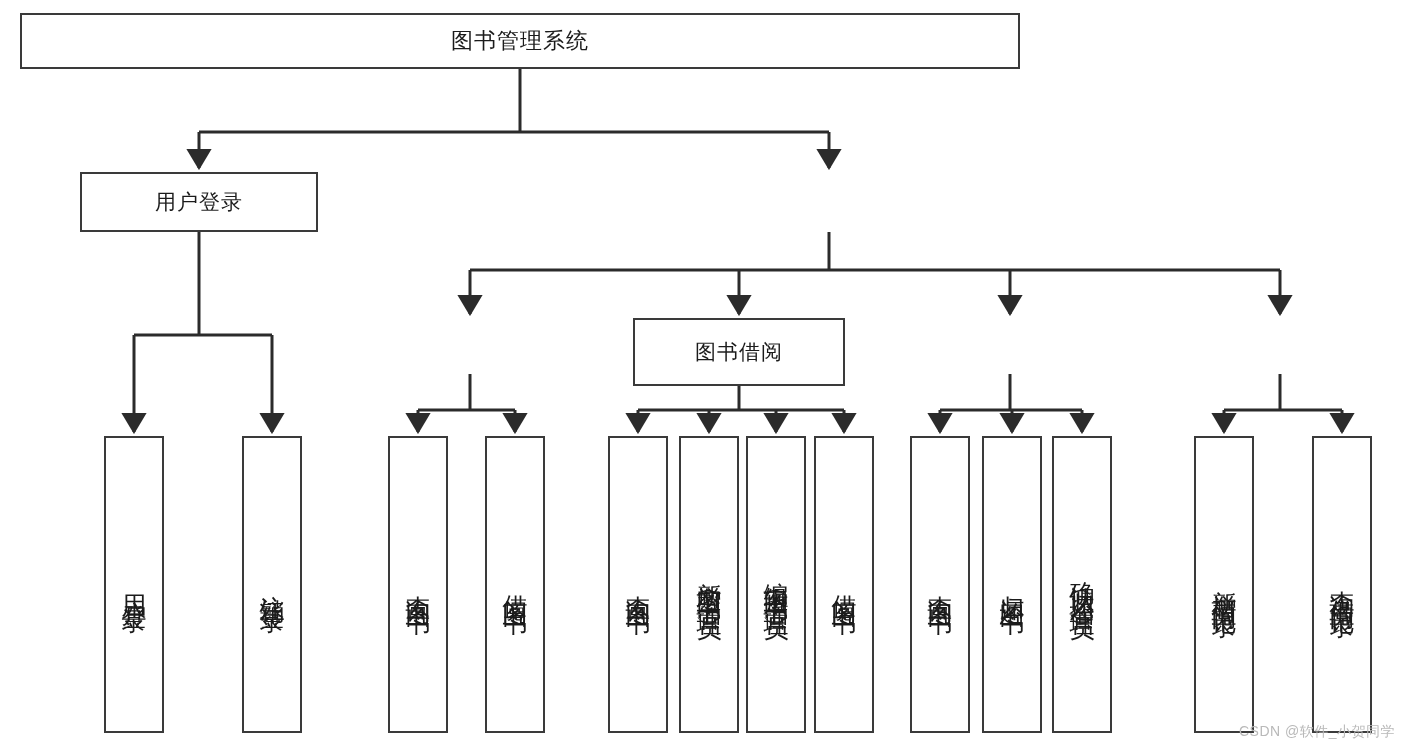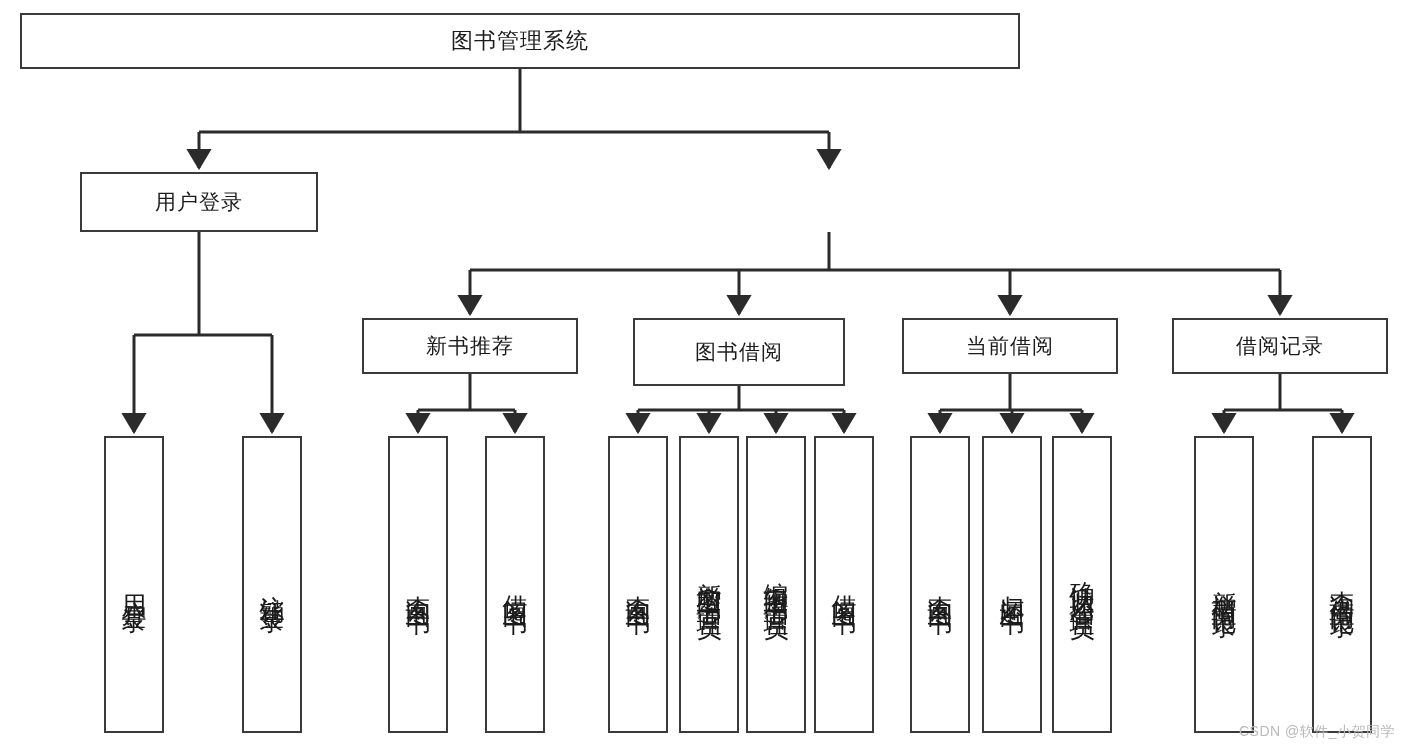--- a/index.html
+++ b/index.html
@@ -74,31 +74,22 @@
   </svg>
 
   <div class="node h-node root" style="left:20px;top:13px;width:1000px;height:56px;">
     <span class="lbl">图书管理系统</span>
   </div>
 
   <div class="node h-node" style="left:80px;top:172px;width:238px;height:60px;">
     <span class="lbl">用户登录</span>
   </div>
 
-  <div class="node h-node" style="left:362px;top:318px;width:216px;height:56px;">
-    <span class="lbl">新书推荐</span>
-  </div>
   <div class="node h-node" style="left:633px;top:318px;width:212px;height:68px;">
     <span class="lbl">图书借阅</span>
-  </div>
-  <div class="node h-node" style="left:902px;top:318px;width:216px;height:56px;">
-    <span class="lbl">当前借阅</span>
-  </div>
-  <div class="node h-node" style="left:1172px;top:318px;width:216px;height:56px;">
-    <span class="lbl">借阅记录</span>
   </div>
 
   <div class="node v-node" style="left:104px;top:436px;width:60px;height:297px;">
     <span class="lbl">用户登录</span>
   </div>
   <div class="node v-node" style="left:242px;top:436px;width:60px;height:297px;">
     <span class="lbl">注销登录</span>
   </div>
   <div class="node v-node" style="left:388px;top:436px;width:60px;height:297px;">
     <span class="lbl">查询图书</span>

